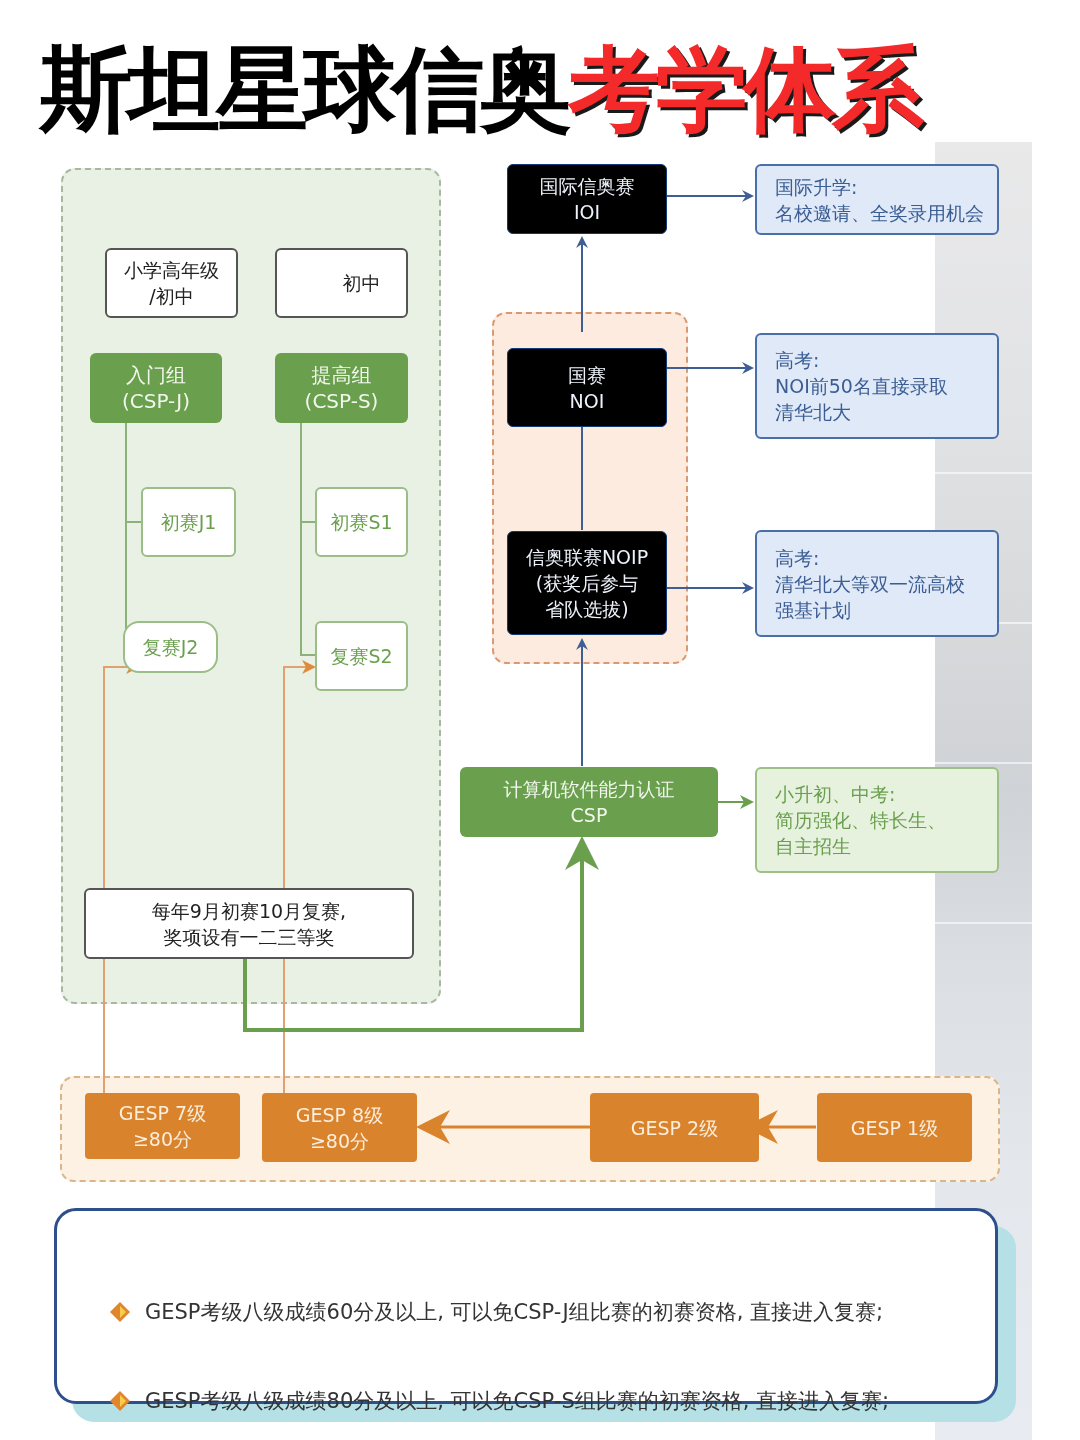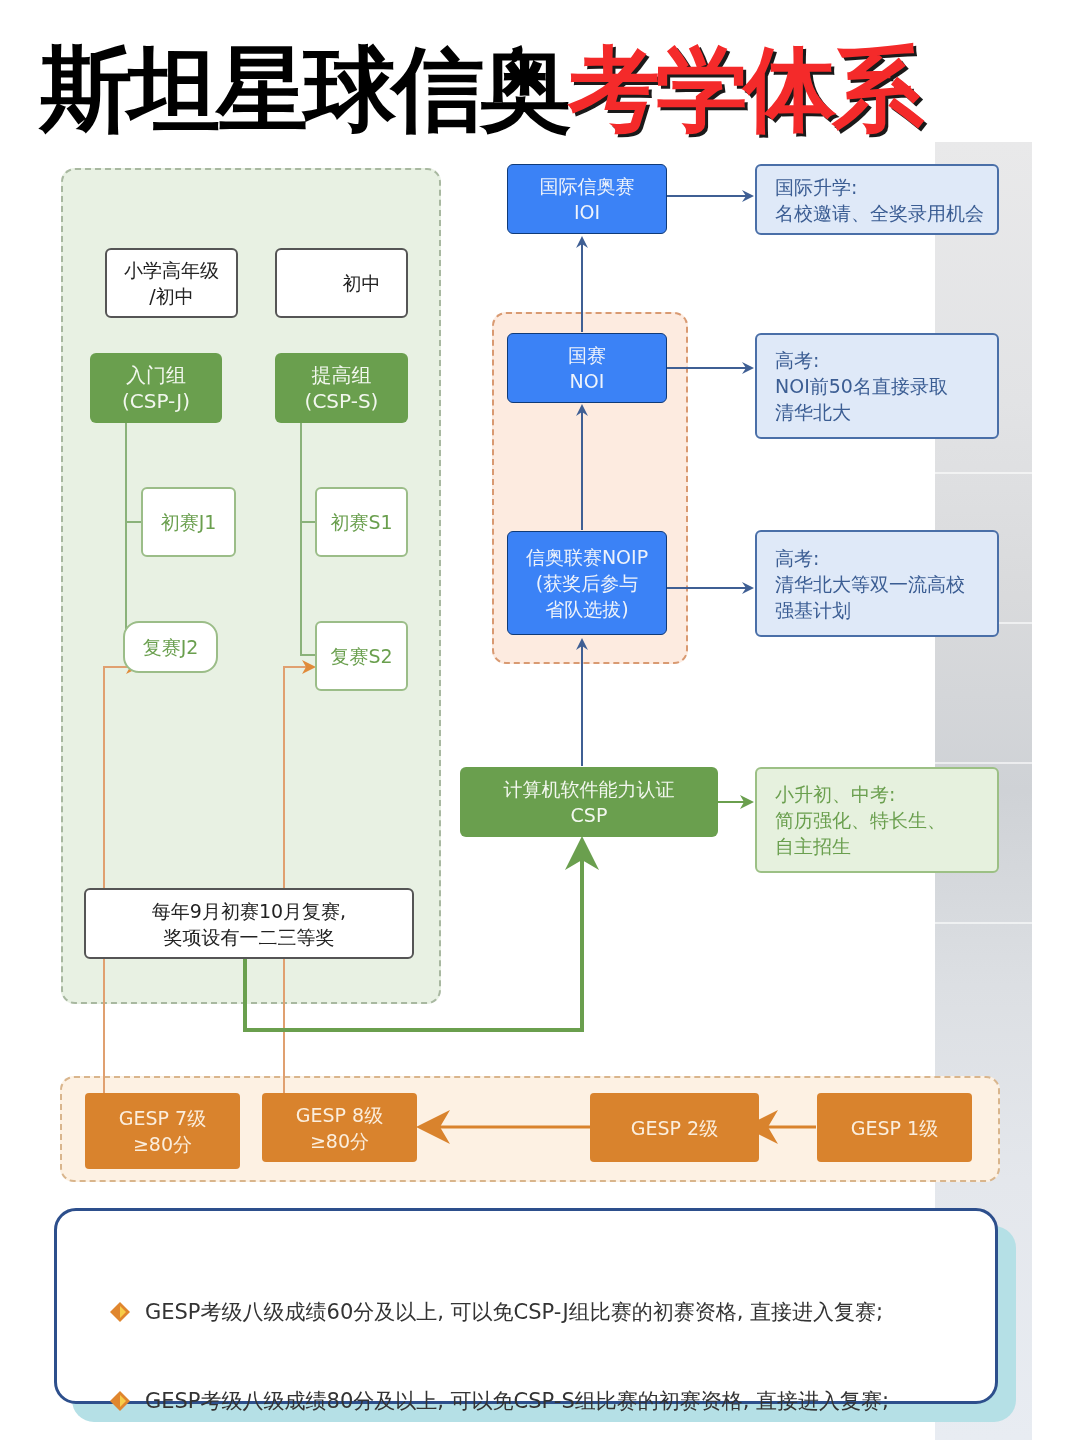--- a/index.html
+++ b/index.html
@@ -27,21 +27,21 @@
   .gesp-group { left: 60px; top: 1076px; width: 936px; height: 102px; background: #fdf1e3; border-color: #d9b58c; }
 
   .box {
     position: absolute; display: flex; align-items: center; justify-content: center;
     text-align: center; box-sizing: border-box; border-radius: 6px;
     font-size: 19px; line-height: 26px; white-space: pre-line;
   }
   .white-box { background: #fff; border: 2px solid #555; color: #222; }
   .green-fill { background: #6a9f4e; color: #f2f7ee; }
   .green-outline { background: #fff; border: 2px solid #9bbd88; color: #6a9f4e; }
-  .navy-fill { background: #3b82f6; color: #eef3fb; border: 1px solid #0f3a78; }
+  .navy-fill { background: #000000; color: #eef3fb; border: 1px solid #0f3a78; }
   .blue-info {
     background: #dfe9f8; border: 2px solid #4a6fa8; color: #3b5d93;
     justify-content: flex-start; text-align: left; padding-left: 18px; align-items: center;
   }
   .green-info {
     background: #e6f1de; border: 2px solid #9cc085; color: #6a9f4e;
     justify-content: flex-start; text-align: left; padding-left: 18px;
   }
   .orange-fill { background: #d9832d; color: #fbeedd; border-radius: 4px; }
 
@@ -130,41 +130,41 @@
 <div class="box green-outline" style="left:141px;top:487px;width:95px;height:70px;">初赛J1</div>
 <div class="box green-outline" style="left:315px;top:487px;width:93px;height:70px;">初赛S1</div>
 <div class="box green-outline" style="left:123px;top:621px;width:95px;height:52px;border-radius:16px;">复赛J2</div>
 <div class="box green-outline" style="left:315px;top:621px;width:93px;height:70px;">复赛S2</div>
 
 <div class="box white-box" style="left:84px;top:888px;width:330px;height:71px;">每年9月初赛10月复赛,
 奖项设有一二三等奖</div>
 
 <div class="box navy-fill" style="left:507px;top:164px;width:160px;height:70px;">国际信奥赛
 IOI</div>
-<div class="box navy-fill" style="left:507px;top:333px;width:160px;height:70px;">国赛
+<div class="box navy-fill" style="left:507px;top:348px;width:160px;height:79px;">国赛
 NOI</div>
 <div class="box navy-fill" style="left:507px;top:531px;width:160px;height:104px;">信奥联赛NOIP
 (获奖后参与
 省队选拔)</div>
 <div class="box green-fill" style="left:460px;top:767px;width:258px;height:70px;">计算机软件能力认证
 CSP</div>
 
 <div class="box blue-info" style="left:755px;top:164px;width:244px;height:71px;">国际升学:
 名校邀请、全奖录用机会</div>
 <div class="box blue-info" style="left:755px;top:333px;width:244px;height:106px;">高考:
 NOI前50名直接录取
 清华北大</div>
 <div class="box blue-info" style="left:755px;top:530px;width:244px;height:107px;">高考:
 清华北大等双一流高校
 强基计划</div>
 <div class="box green-info" style="left:755px;top:767px;width:244px;height:106px;">小升初、中考:
 简历强化、特长生、
 自主招生</div>
 
-<div class="box orange-fill" style="left:85px;top:1093px;width:155px;height:76px;">GESP 7级
+<div class="box orange-fill" style="left:85px;top:1093px;width:155px;height:66px;">GESP 7级
 ≥80分</div>
 <div class="box orange-fill" style="left:262px;top:1093px;width:155px;height:69px;">GESP 8级
 ≥80分</div>
 <div class="box orange-fill" style="left:590px;top:1093px;width:169px;height:69px;">GESP 2级</div>
 <div class="box orange-fill" style="left:817px;top:1093px;width:155px;height:69px;">GESP 1级</div>
 
 <div class="notes">
   <div class="note-row" style="top:87px;">
     <span class="diamond">
       <svg viewBox="0 0 22 22">

